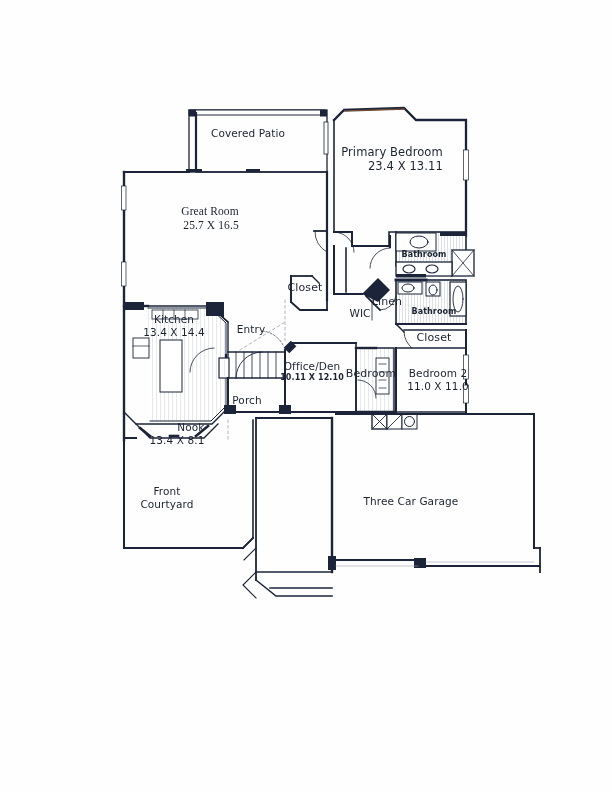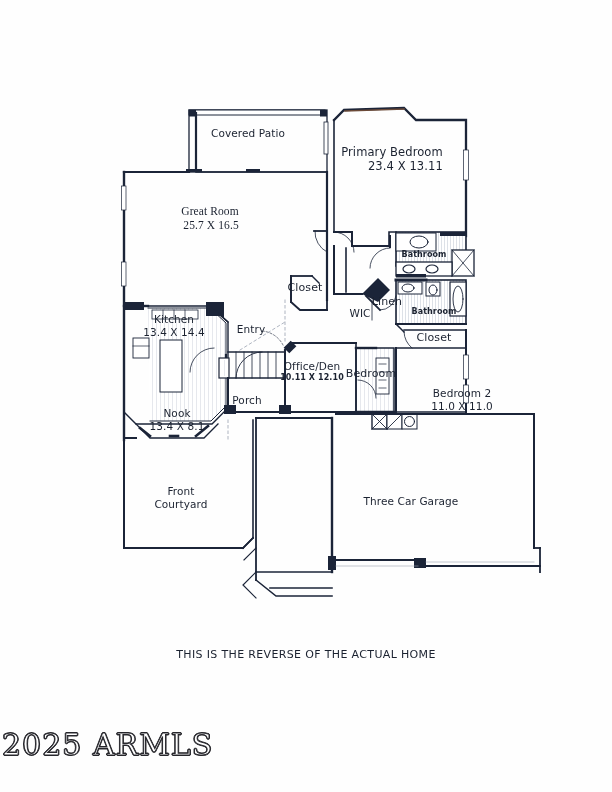--- a/index.html
+++ b/index.html
@@ -354,40 +354,38 @@
 
   <div class="room-label sz-md" style="left:312px; top:371px;">
     <span class="nm">Office/Den</span>
     <span class="dim sz-sm">10.11 X 12.10</span>
   </div>
 
   <div class="room-label sz-xs" style="left:371px; top:374px;">
     <span class="nm">Bedroom</span>
   </div>
 
-  <div class="room-label sz-md" style="left:462px; top:380px;margin-top:20px;">
+  <div class="room-label sz-md" style="left:438px; top:380px;">
     <span class="nm">Bedroom 2</span>
     <span class="dim">11.0 X 11.0</span>
   </div>
 
   <div class="room-label sz-md" style="left:247px; top:400px;">
     <span class="nm">Porch</span>
   </div>
 
-  <div class="room-label sz-md" style="left:177px; top:420px;">
+  <div class="room-label sz-md" style="left:177px; top:434px;text-align:right;">
     <span class="nm">Nook</span>
     <span class="dim">13.4 X 8.1</span>
   </div>
 
-  <div class="room-label sz-md" style="left:181px; top:498px;text-align:center;">
+  <div class="room-label sz-md" style="left:167px; top:498px;text-align:center;">
     <span class="nm">Front</span>
     <span class="dim">Courtyard</span>
   </div>
 
   <div class="room-label sz-md" style="left:411px; top:501px;">
     <span class="nm">Three Car Garage</span>
   </div>
 
-  <div class="caption" style="top:648px;">THIS IS THE REVERSE OF THE ACTUAL HOME</div>
-
-  <div class="watermark">2025 ARMLS</div>
+
 
 </div>
 
 </body></html>

